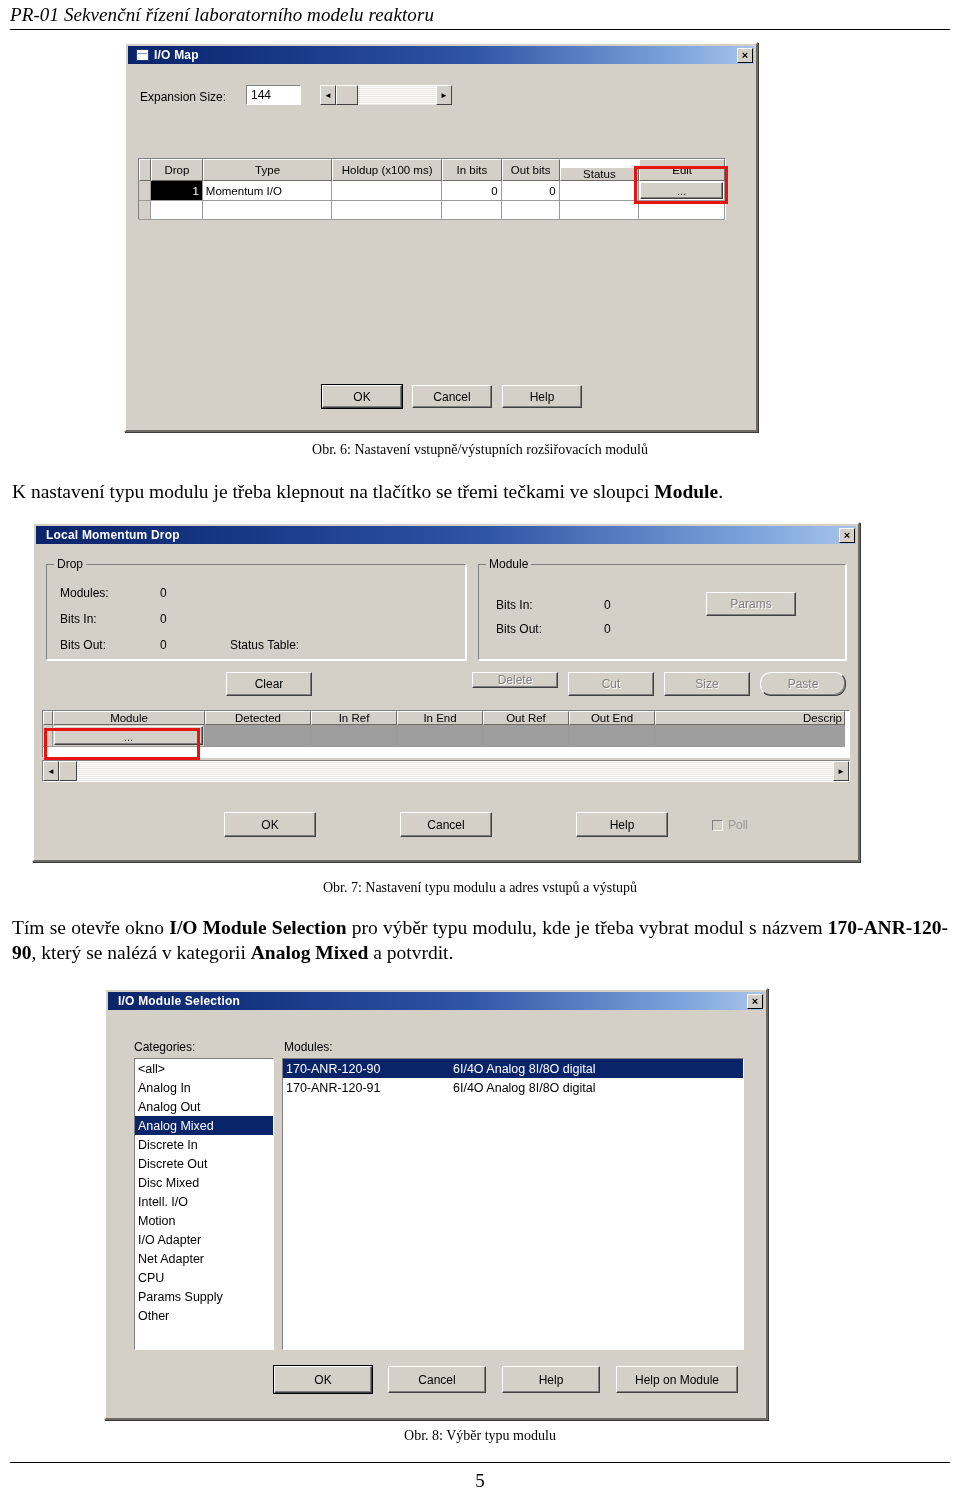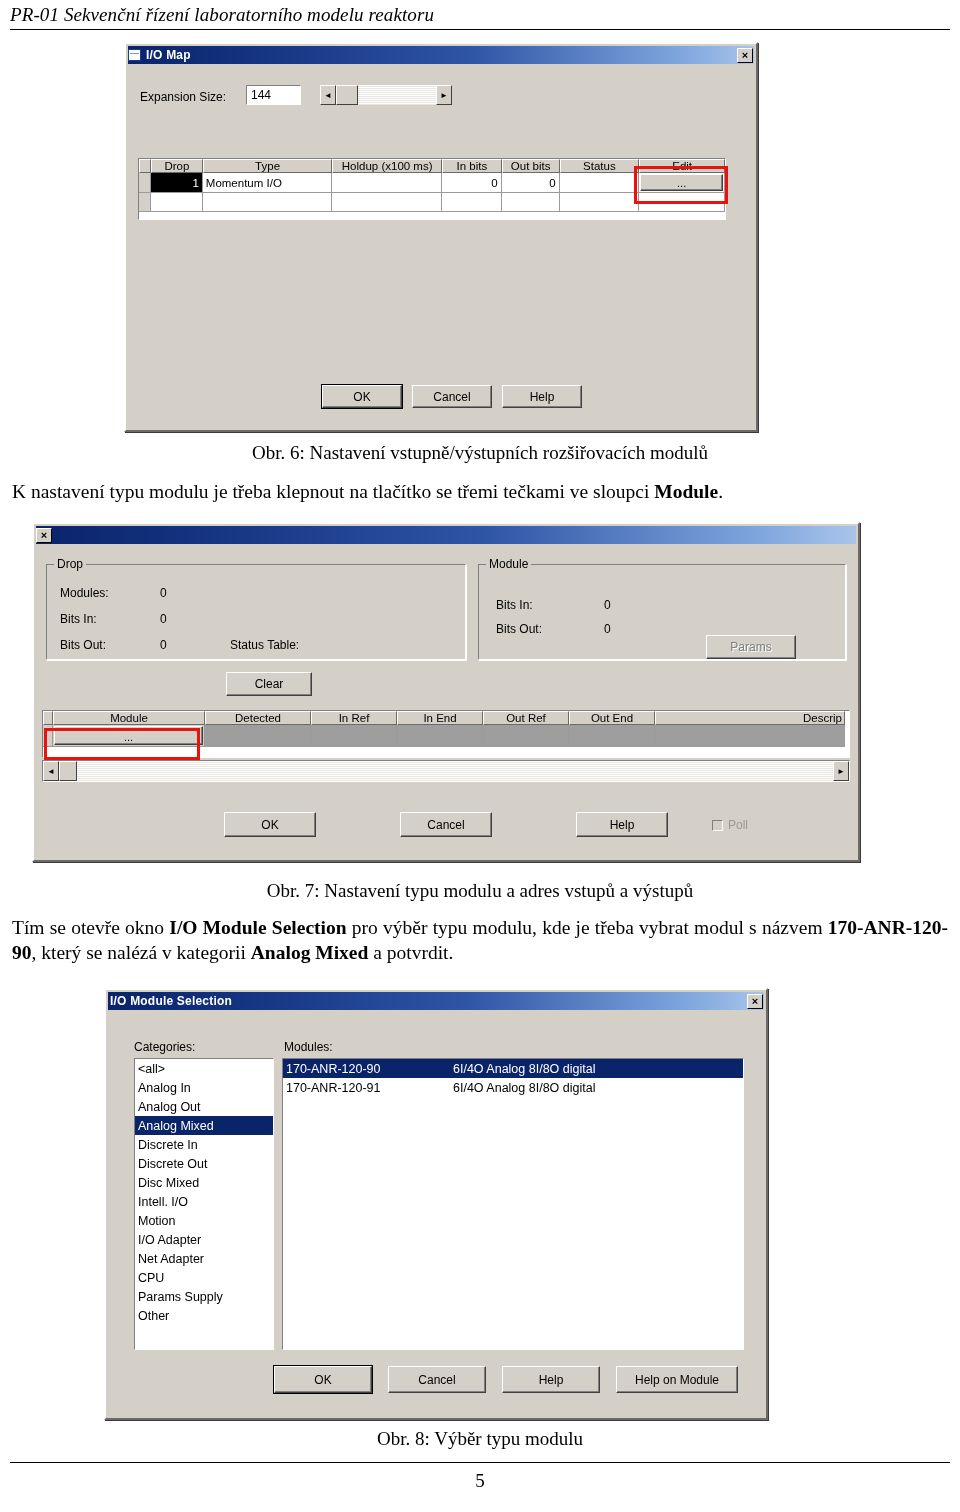--- a/index.html
+++ b/index.html
@@ -19,21 +19,21 @@
   .win {
     position:absolute; background:#d4d0c8;
     border-top:2px solid #ffffff; border-left:2px solid #ffffff;
     border-right:2px solid #6d6a65; border-bottom:2px solid #6d6a65;
     box-shadow:1px 1px 0 #3c3a36;
     font-family:"Liberation Sans", sans-serif;
   }
   .titlebar {
     height:18px; margin:2px; display:flex; align-items:center;
     background:linear-gradient(to right,#0a246a 0%,#13317e 18%,#2f55a6 55%,#7fa5dd 88%,#a8c4ea 100%);
-    color:#fff; font-size:12px; font-weight:bold; padding-left:0;
+    color:#fff; font-size:12px; font-weight:bold; padding-left:8px;
     font-family:"Liberation Sans", sans-serif;
   }
   .titlebar .ticon {
     width:13px; height:12px; background:#fff;
     border:1px solid #1b3b82; margin-right:5px; flex:0 0 auto;
     position:relative;
   }
   .titlebar .ticon:after{
     content:""; position:absolute; left:1px; right:1px; top:3px; height:1px; background:#7b9ad0;
   }
@@ -53,21 +53,21 @@
   .btn {
     background:#d4d0c8; color:#000;
     border-top:1.5px solid #ffffff; border-left:1.5px solid #ffffff;
     border-right:1.5px solid #404040; border-bottom:1.5px solid #404040;
     box-shadow: inset -1px -1px 0 #808080;
     font-family:"Liberation Sans", sans-serif; font-size:12px;
     display:flex; align-items:center; justify-content:center; cursor:default;
     white-space:nowrap;
   }
   .btn.focus { outline:1.5px solid #000; outline-offset:0px; }
-  .btn.disabled { color:#808080; text-shadow:1px 1px 0 #ffffff;margin-top:43px; }
+  .btn.disabled { color:#808080; text-shadow:1px 1px 0 #ffffff; }
 
   .lbl { font-family:"Liberation Sans", sans-serif; font-size:12px; color:#000; white-space:nowrap; position:absolute; }
 
   
   .group { position:absolute; border:1.5px solid #808080; border-right-color:#fff; border-bottom-color:#fff; }
   .group > .ginner { position:absolute; inset:-1.5px; border:1.5px solid #fff; border-left-color:transparent; border-top-color:transparent; pointer-events:none;}
   .group > .glabel { position:absolute; top:-8px; left:7px; background:#d4d0c8; padding:0 3px; font-size:12px; font-family:"Liberation Sans", sans-serif; }
 
   
   .field { position:absolute; background:#fff; font-size:12px; font-family:"Liberation Sans", sans-serif;
@@ -94,21 +94,21 @@
            display:flex; align-items:center; overflow:hidden; white-space:nowrap; padding:0 3px; }
   .gcell.head { background:#d4d0c8; justify-content:center;
                 border-top:1.5px solid #fff; border-left:1.5px solid #fff;
                 border-right:1.5px solid #6d6a65; border-bottom:1.5px solid #6d6a65; }
   .gcell.num { justify-content:flex-end; }
   .gcell.sel { background:#000; color:#fff; justify-content:flex-end; }
 
   .redbox { position:absolute; border:3px solid #e8120e; pointer-events:none; }
 
   
-  .cap { position:absolute; width:960px; text-align:center; font-size:19px; font-family:"Liberation Serif", serif; white-space:nowrap; }
+  .cap { position:absolute; width:960px; text-align:center; font-size:14px; font-family:"Liberation Serif", serif; white-space:nowrap; }
   .para { position:absolute; font-size:19.5px; font-family:"Liberation Serif", serif; line-height:1.28; }
   .para b { font-weight:bold; }
 
   
   .listbox { position:absolute; background:#fff; overflow:hidden;
              border-top:1.5px solid #808080; border-left:1.5px solid #808080;
              border-right:1.5px solid #ffffff; border-bottom:1.5px solid #ffffff; }
   .li { font-size:12.5px; font-family:"Liberation Sans", sans-serif; height:19px;
         display:flex; align-items:center; padding-left:3px; white-space:nowrap; color:#000; }
   .li.sel { background:#0a246a; color:#fff; }
@@ -147,21 +147,21 @@
   </div>
 
   <div class="grid sunken" style="left:12px; top:114px; width:588px; height:62px;">
     <div class="grid-row">
       <div class="gcell head" style="width:12px;"></div>
       <div class="gcell head" style="width:52px;">Drop</div>
       <div class="gcell head" style="width:130px;">Type</div>
       <div class="gcell head" style="width:110px;">Holdup (x100 ms)</div>
       <div class="gcell head" style="width:60px;">In bits</div>
       <div class="gcell head" style="width:58px;">Out bits</div>
-      <div class="gcell head" style="width:80px;">Status</div>
+      <div class="gcell head" style="width:80px;margin-top:8px;">Status</div>
       <div class="gcell head" style="width:86px;">Edit</div>
     </div>
 
     <div class="grid-row">
       <div class="gcell" style="width:12px; background:#d4d0c8;"></div>
       <div class="gcell sel" style="width:52px;">1</div>
       <div class="gcell" style="width:130px;">Momentum I/O</div>
       <div class="gcell" style="width:110px;"></div>
       <div class="gcell num" style="width:60px;">0</div>
       <div class="gcell num" style="width:58px;">0</div>
@@ -191,20 +191,21 @@
 </div>
 
 <div class="cap" style="top:442px;">Obr. 6: Nastavení vstupně/výstupních rozšiřovacích modulů</div>
 
 <div class="para" style="left:12px; top:480px; width:936px;">
   <span>K nastavení typu modulu je třeba klepnout na tlačítko se třemi tečkami ve sloupci </span><b>Module</b><span>.</span>
 </div>
 
 <div class="win" style="left:32px; top:522px; width:828px; height:340px;">
   <div class="titlebar">
+    <span class="ttext" style="padding-left:2px;">Local Momentum Drop</span>
     <span class="tclose">×</span>
   </div>
 
   <div class="group" style="left:12px; top:40px; width:420px; height:96px;">
     <div class="ginner"></div>
     <div class="glabel">Drop</div>
   </div>
   <div class="lbl" style="left:26px; top:62px;">Modules:</div>
   <div class="lbl" style="left:126px; top:62px;">0</div>
   <div class="lbl" style="left:26px; top:88px;">Bits In:</div>

